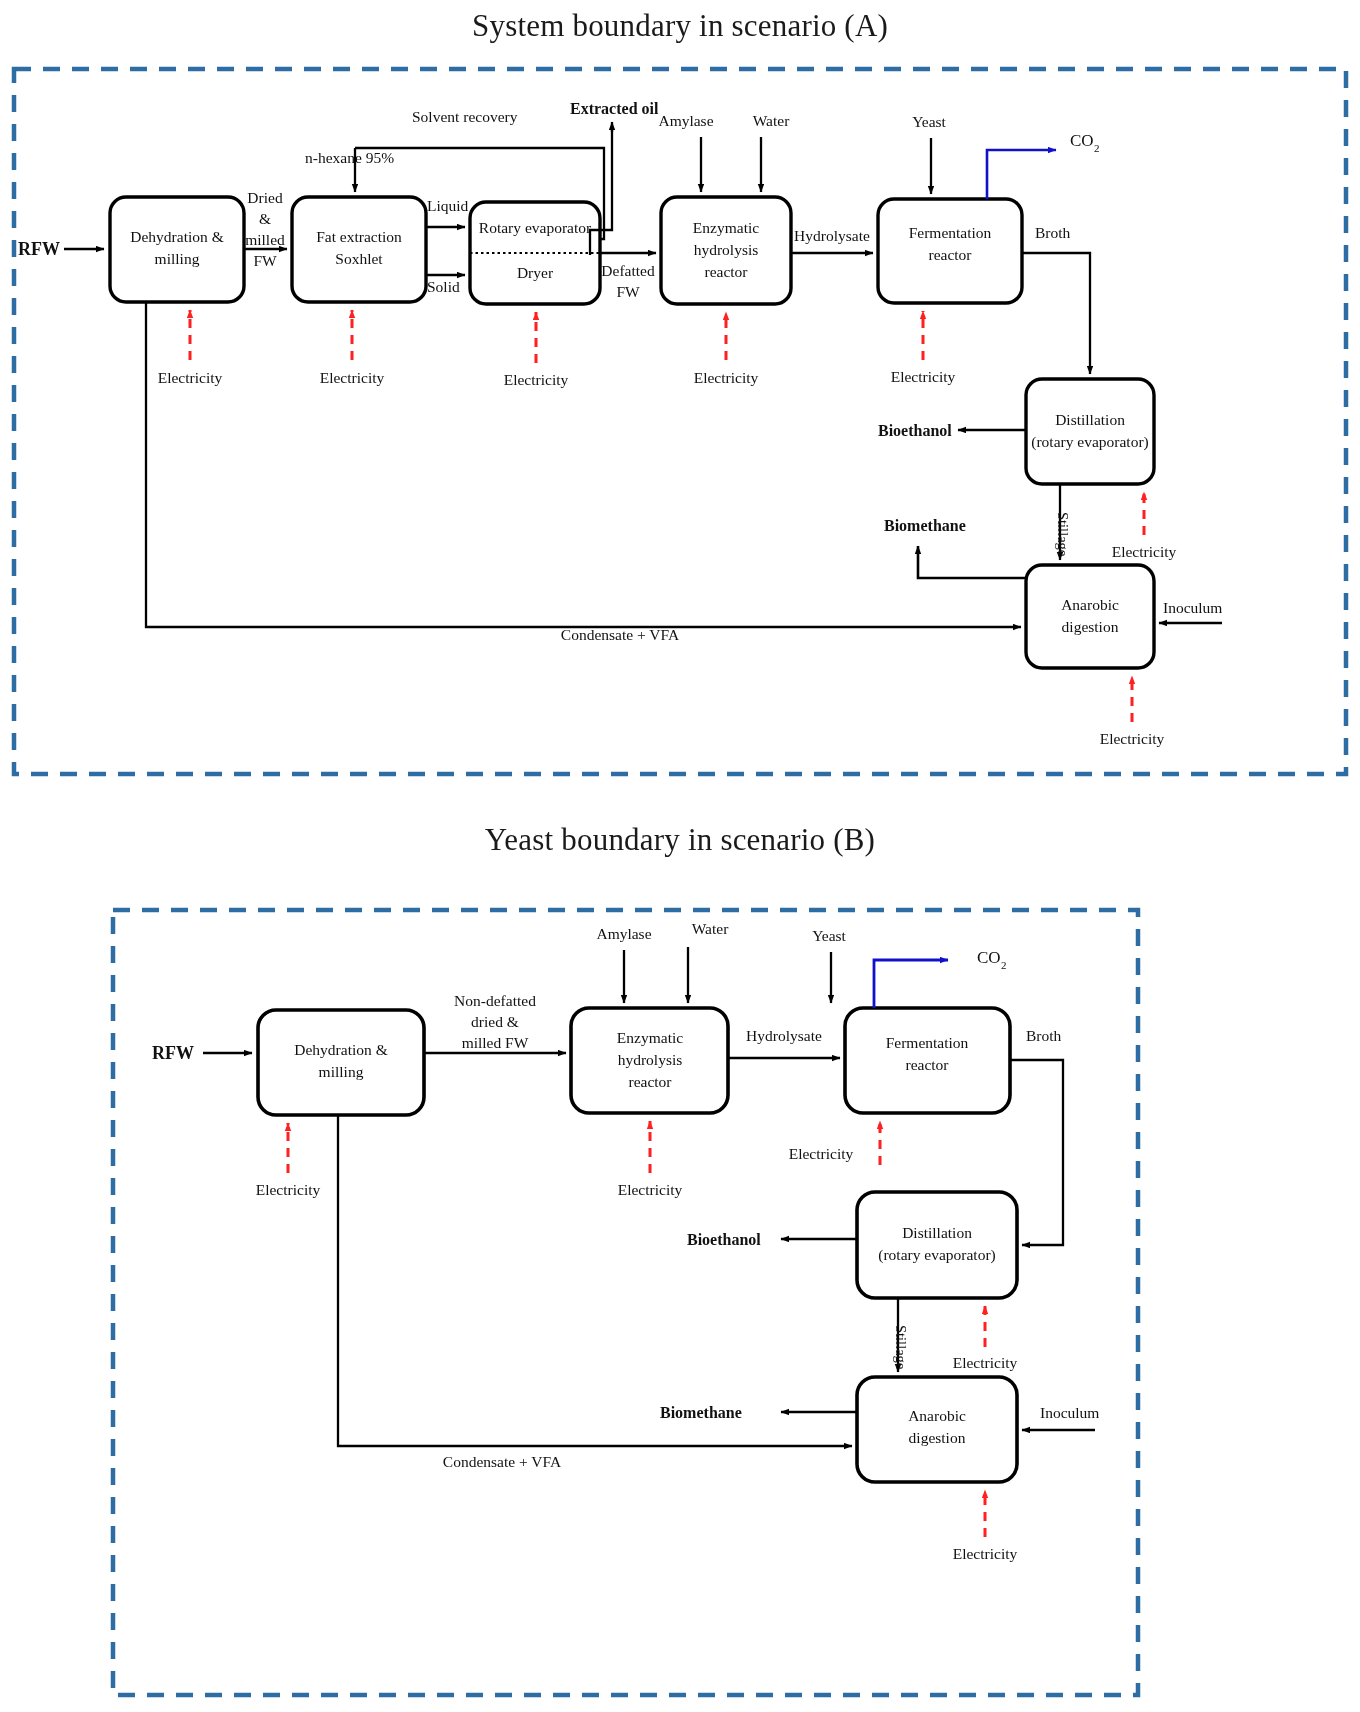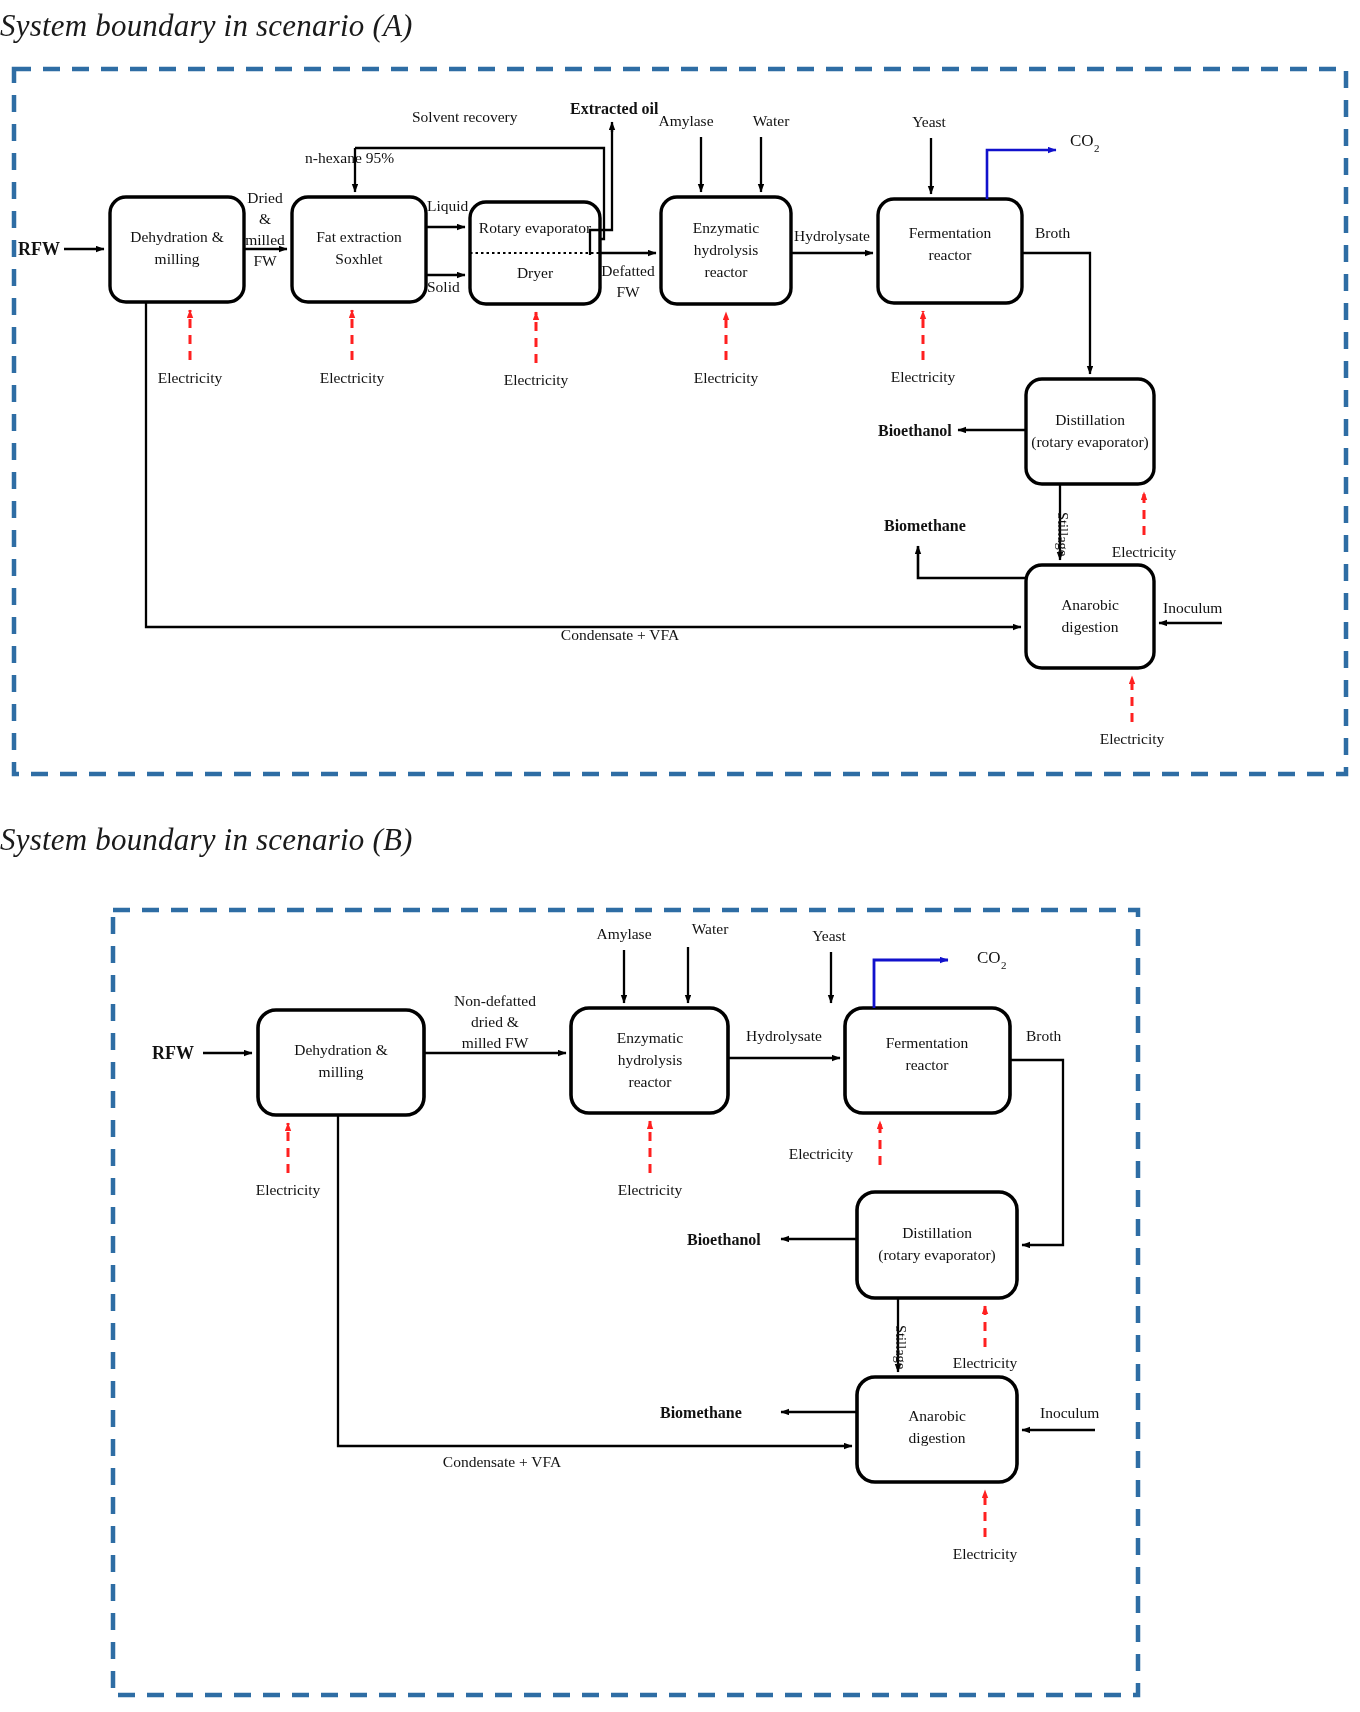--- a/index.html
+++ b/index.html
@@ -1,22 +1,21 @@
 <!DOCTYPE html>
 <html><head>
 <meta charset="utf-8">
 <style>
   html,body{margin:0;padding:0;background:#ffffff;}
   body{width:1360px;height:1712px;font-family:"Liberation Serif",serif;color:#111;}
   #page{position:relative;width:1360px;height:1712px;overflow:hidden;}
   .scene-title{
-    position:absolute;left:0;width:1360px;
+    position:absolute;left:0;width:1360px;text-align:center;
     font-family:"Liberation Serif",serif;font-size:31px;color:#1a1a1a;
     letter-spacing:.2px;
-    font-style:italic;
   }
   svg{position:absolute;left:0;top:0;}
   text{font-family:"Liberation Serif",serif;fill:#111;}
   .lbl{font-size:15.5px;}
   .lbl-sm{font-size:14.5px;}
   .box-lbl{font-size:15.5px;}
   .prod{font-size:16px;font-weight:bold;}
   .rfw{font-size:18px;font-weight:bold;}
   .co2{font-size:17px;}
   .sub{font-size:11px;}
@@ -173,21 +172,21 @@
     <g>
       <path d="M1144,535 L1144,492" stroke="#FF2020" stroke-width="3" stroke-dasharray="9 7" fill="none" marker-end="url(#ahr)"></path>
       <text class="lbl" x="1144" y="557" text-anchor="middle">Electricity</text>
     </g>
     <g>
       <path d="M1132,722 L1132,676" stroke="#FF2020" stroke-width="3" stroke-dasharray="9 7" fill="none" marker-end="url(#ahr)"></path>
       <text class="lbl" x="1132" y="744" text-anchor="middle">Electricity</text>
     </g>
   </svg>
 
-  <div class="scene-title" style="top:822px;">System boundary in scenario (B)</div>
+  <div class="scene-title" style="top:822px;">Yeast boundary in scenario (B)</div>
 
   <svg width="1360" height="812" style="top:900px;">
     <defs>
       <marker id="bh" markerWidth="9" markerHeight="9" refX="8" refY="3.2" orient="auto" markerUnits="userSpaceOnUse">
         <path d="M0,0 L8.5,3.2 L0,6.4 z" fill="#000"></path>
       </marker>
       <marker id="bhr" markerWidth="9" markerHeight="9" refX="8" refY="3.2" orient="auto" markerUnits="userSpaceOnUse">
         <path d="M0,0 L8.5,3.2 L0,6.4 z" fill="#FF2020"></path>
       </marker>
       <marker id="bhb" markerWidth="9" markerHeight="9" refX="8" refY="3.2" orient="auto" markerUnits="userSpaceOnUse">

